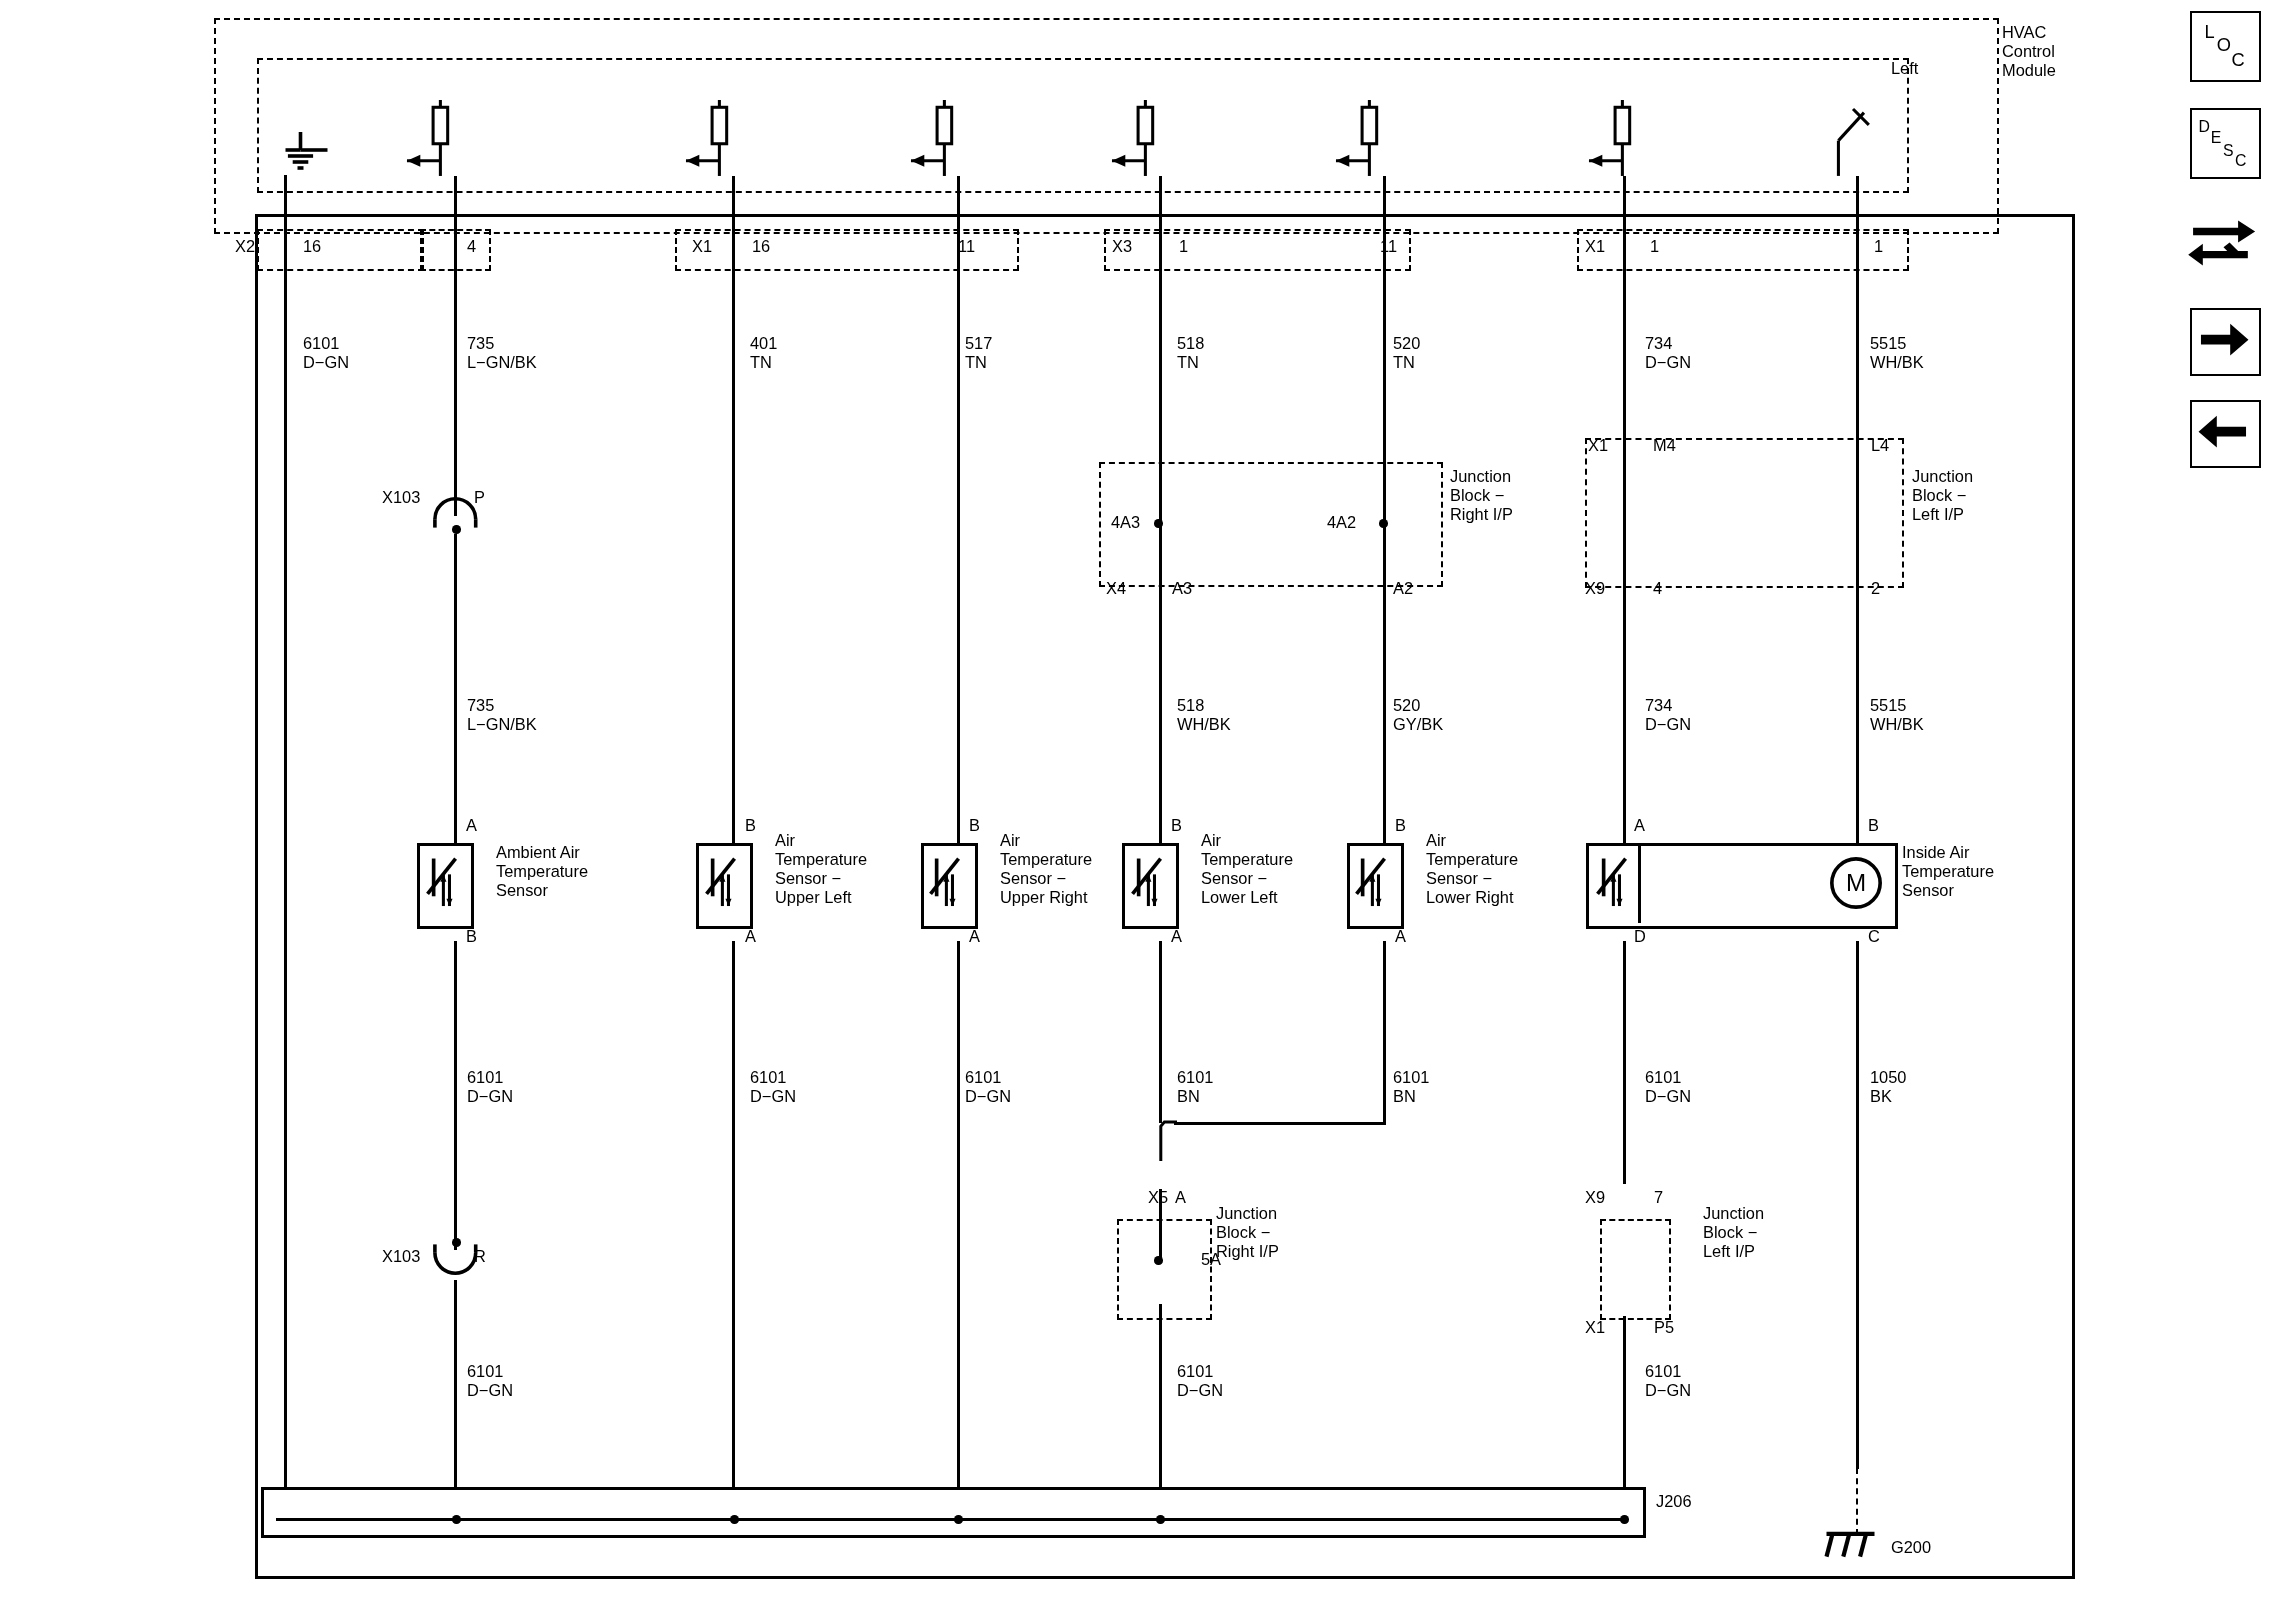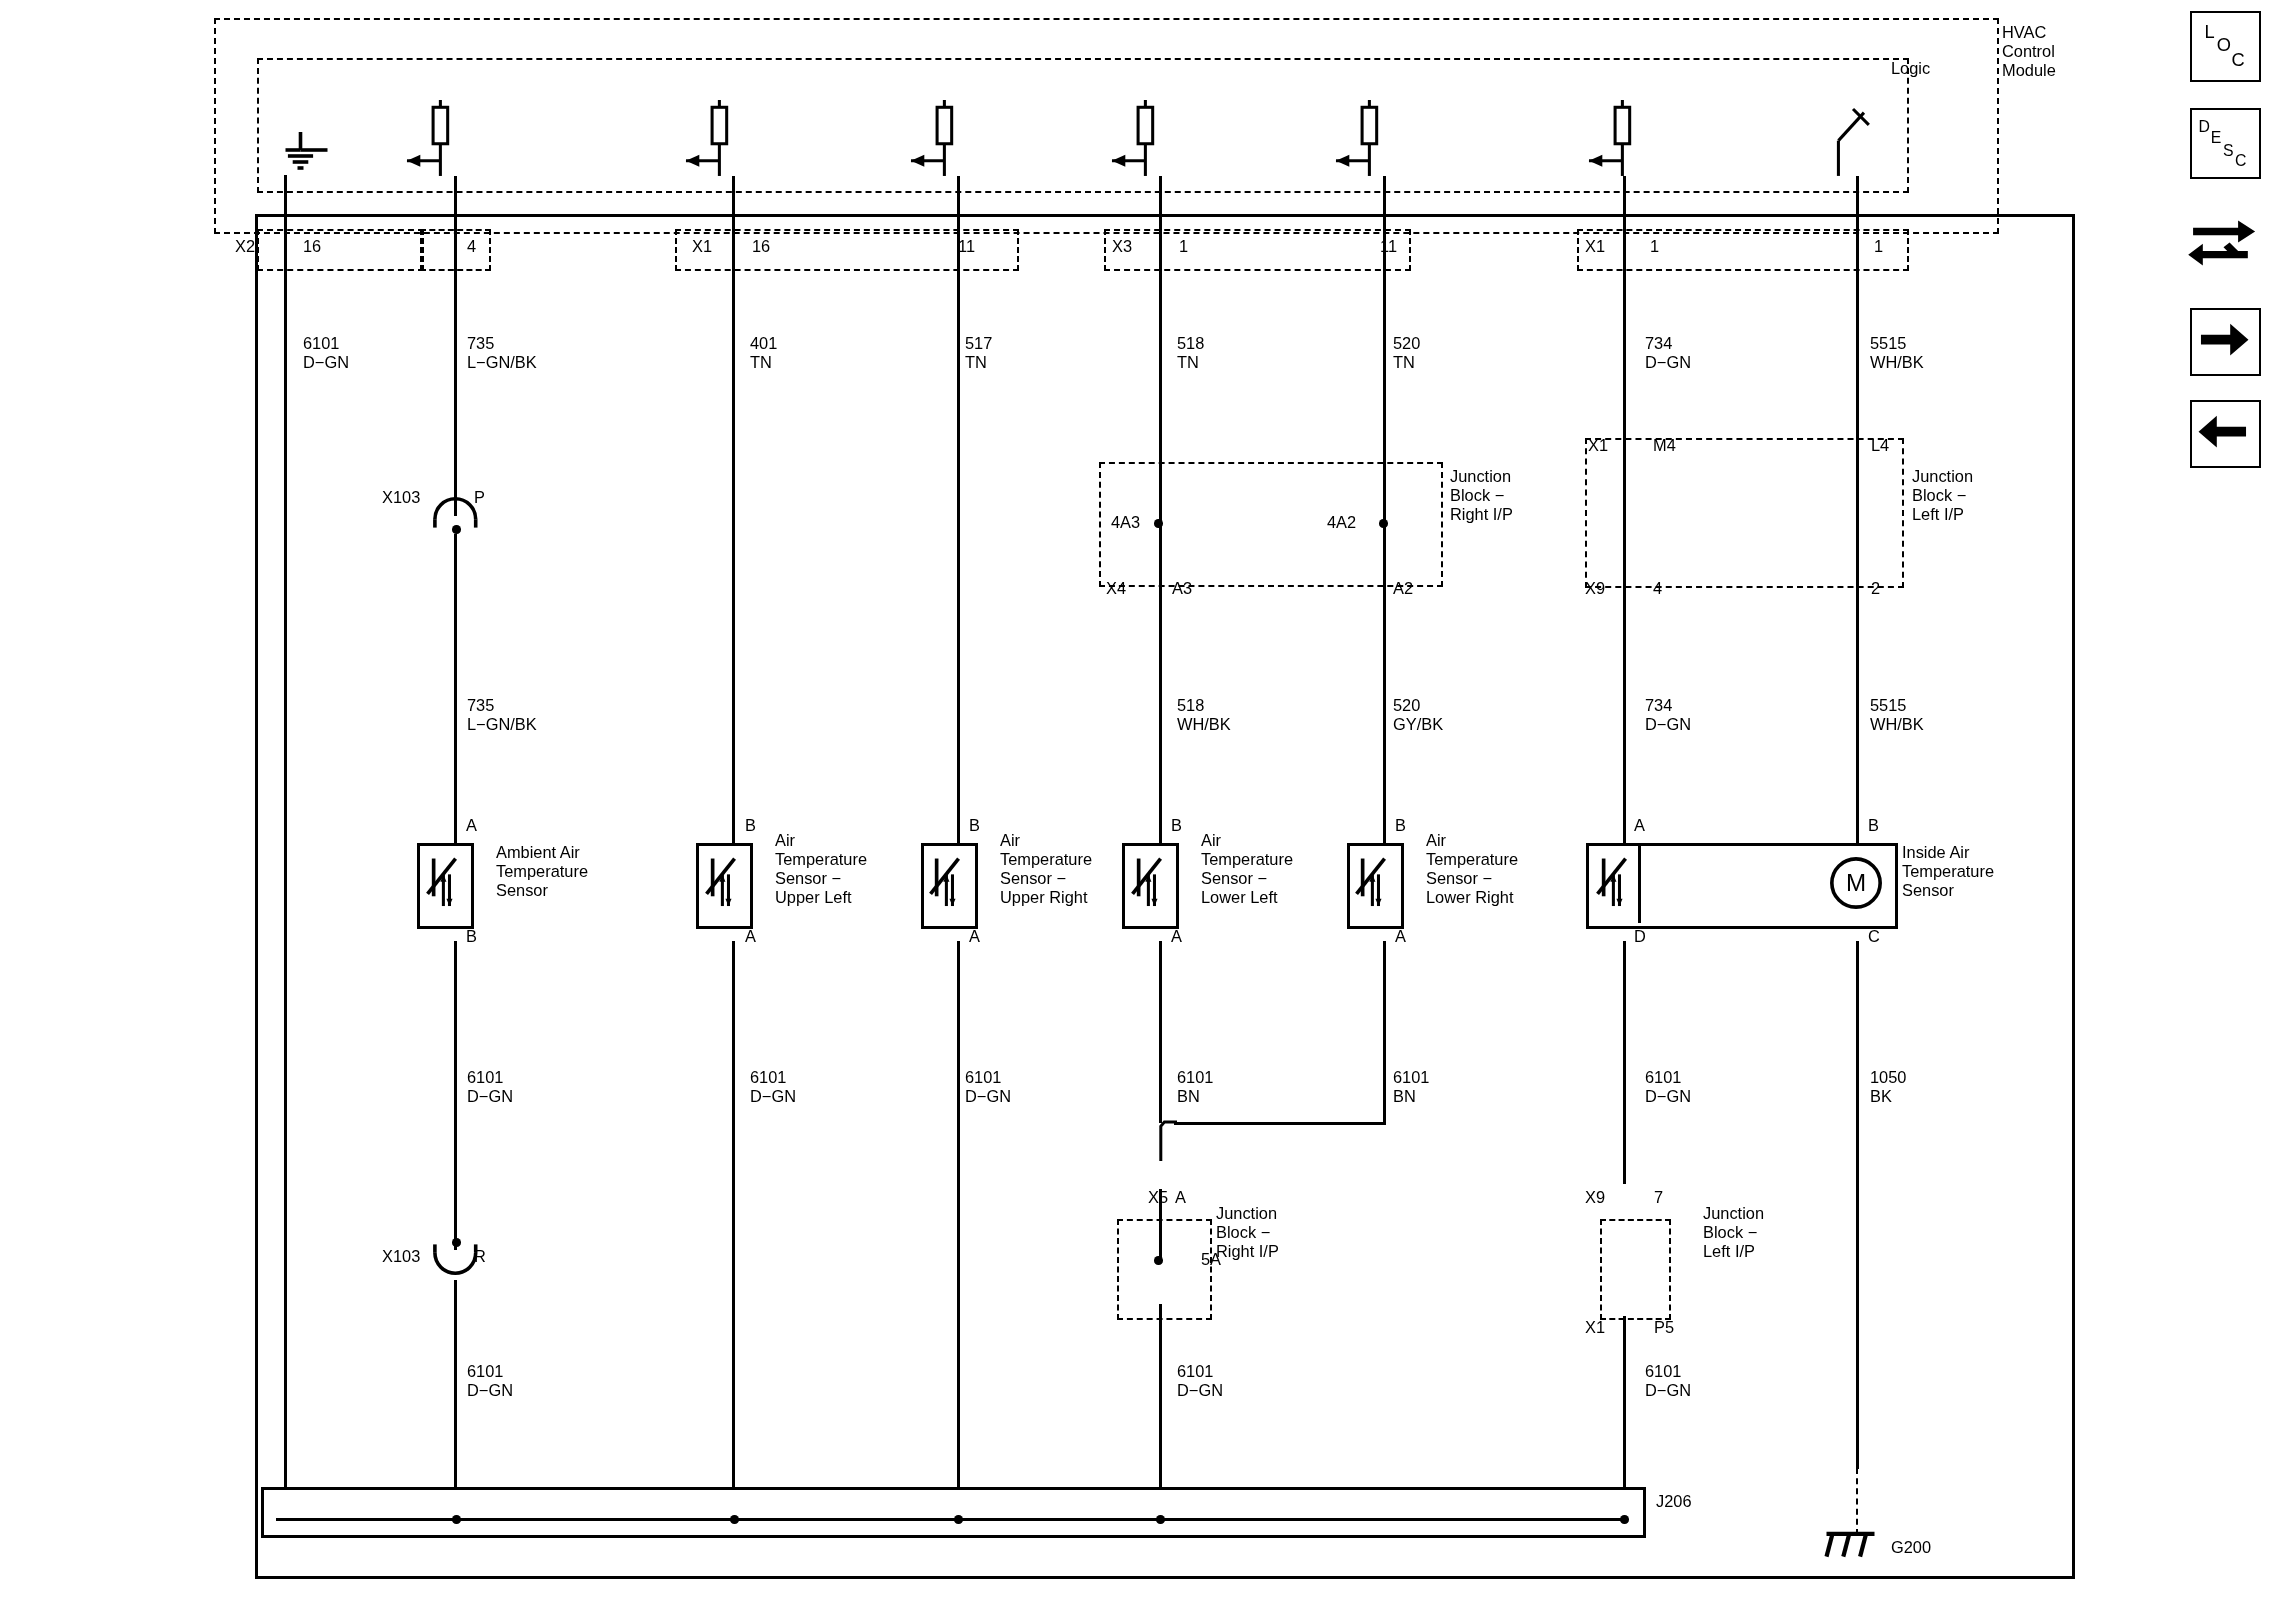--- a/index.html
+++ b/index.html
@@ -23,21 +23,21 @@
 
 <div id="sheet">
 
   <div class="outer" style="left:255px;top:214px;width:1814px;height:1359px;"></div>
 
   <div class="dashbox" style="left:214px;top:18px;width:1781px;height:212px;"></div>
 
   <div class="dashbox" style="left:257px;top:58px;width:1648px;height:131px;"></div>
 
   <div class="lbl" style="left:2002px;top:23px;">HVAC<br>Control<br>Module</div>
-  <div class="lbl" style="left:1891px;top:59px;">Logic</div>
+  <div class="lbl" style="left:1891px;top:59px;">Left</div>
 
   <svg style="left:285px;top:132px;width:55px;height:42px;" viewBox="0 0 90 70" width="55" height="42">
     <line x1="25" y1="0" x2="25" y2="30" stroke="#000" stroke-width="6"></line>
     <line x1="25" y1="30" x2="70" y2="30" stroke="#000" stroke-width="6"></line>
     <line x1="0" y1="30" x2="25" y2="30" stroke="#000" stroke-width="6"></line>
     <line x1="4" y1="40" x2="46" y2="40" stroke="#000" stroke-width="6"></line>
     <line x1="12" y1="50" x2="38" y2="50" stroke="#000" stroke-width="6"></line>
     <line x1="20" y1="60" x2="30" y2="60" stroke="#000" stroke-width="6"></line>
   </svg>
 

